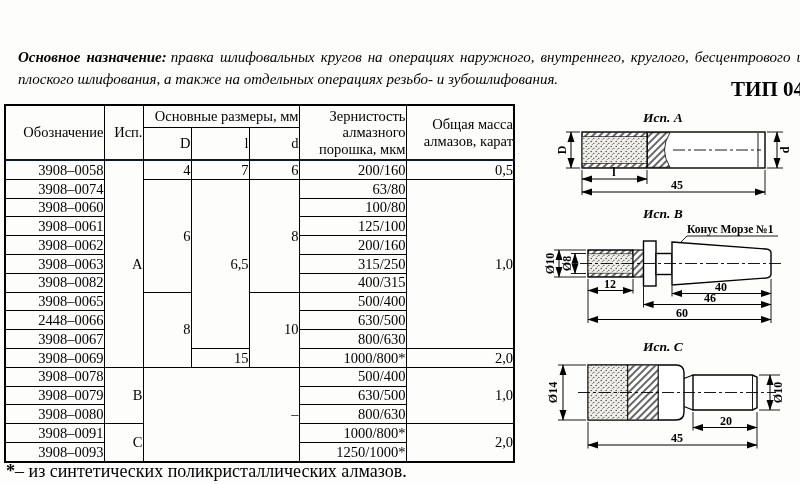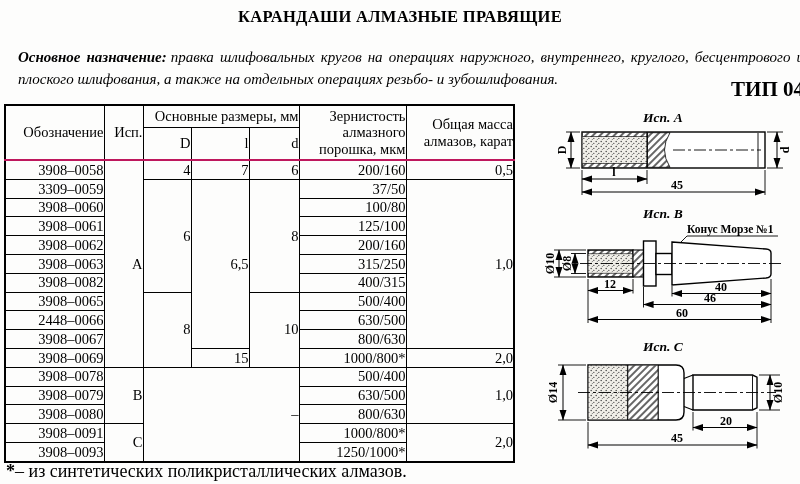--- a/index.html
+++ b/index.html
@@ -12,40 +12,39 @@
   .purpose .lead{font-weight:bold;margin-right:4px;}
   .type-heading{position:absolute;top:77px;left:0;width:780px;text-align:right;
                 font-weight:bold;font-size:21px;padding-left:24px;}
   table.spec{position:absolute;top:104px;left:4px;width:509px;border-collapse:collapse;
              table-layout:fixed;font-size:14.5px;border:2px solid #000;}
   .spec th,.spec td{border:1px solid #000;text-align:right;vertical-align:middle;
                     padding:0;font-weight:normal;line-height:1.13;}
   .spec thead tr.h1 th{height:21px;}
   .spec thead tr.h2 th{height:31px;}
   .spec tbody td{height:17.8px;}
-  .spec tbody tr:first-child td{border-top:2px solid #be185d;}
+  .spec tbody tr:first-child td{border-top:2px solid #0f172a;}
   .footnote{position:absolute;top:461px;left:6px;font-size:18px;}
   .footnote .fmark{font-weight:bold;}
   .dwg{position:absolute;}
   .part{fill:#fff;stroke:#000;stroke-width:1.4;}
   .edge{stroke:#000;stroke-width:1.1;fill:none;}
   .thin{stroke:#000;stroke-width:0.9;fill:none;}
   .cl{stroke:#000;stroke-width:0.9;stroke-dasharray:12 3 3 3;}
   .ext{stroke:#000;stroke-width:0.9;}
   .dimln{stroke:#000;stroke-width:1;}
   text.dim{font:bold 12px "Liberation Serif","DejaVu Serif",serif;fill:#000;}
   text.dlabel{font:bold italic 13.5px "Liberation Serif","DejaVu Serif",serif;fill:#000;}
   text.note{font:bold 11.5px "Liberation Serif","DejaVu Serif",serif;fill:#000;}
 </style>
 </head>
 <body>
 
 <div class="page">
 
-  <div class="title">КАРАНДАШИ АЛМАЗНЫЕ ПРАВЯЩИЕ</div>
 
   <p class="purpose"><span class="lead">Основное назначение:</span><span>правка шлифовальных кругов на операциях наружного, внутреннего, круглого, бесцентрового и плоского шлифования, а также на отдельных операциях резьбо- и зубошлифования.</span></p>
 
   <div class="type-heading">ТИП 04</div>
 
   <table class="spec">
     <colgroup>
       <col style="width:99px">
         <col style="width:39px">
         <col style="width:48px">
@@ -72,25 +71,25 @@
       <tr>
         <td>3908–0058</td>
         <td rowspan="11">А</td>
         <td>4</td>
         <td>7</td>
         <td>6</td>
         <td>200/160</td>
         <td>0,5</td>
       </tr>
       <tr>
-        <td>3309–0059</td>
+        <td>3908–0074</td>
         <td rowspan="6">6</td>
         <td rowspan="9">6,5</td>
         <td rowspan="6">8</td>
-        <td>37/50</td>
+        <td>63/80</td>
         <td rowspan="9">1,0</td>
       </tr>
       <tr>
         <td>3908–0060</td>
         <td>100/80</td>
       </tr>
       <tr>
         <td>3908–0061</td>
         <td>125/100</td>
       </tr>

